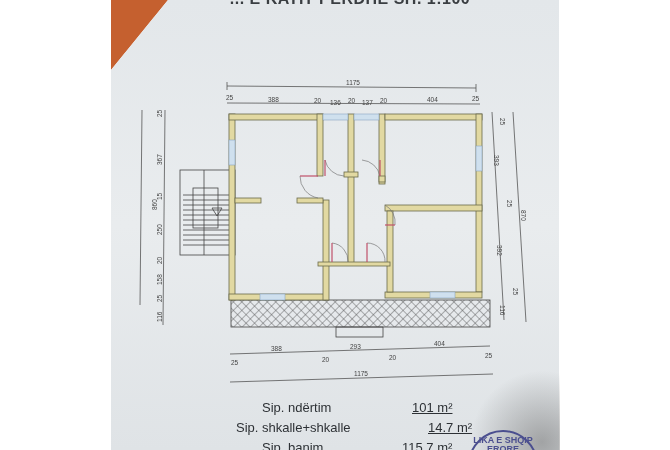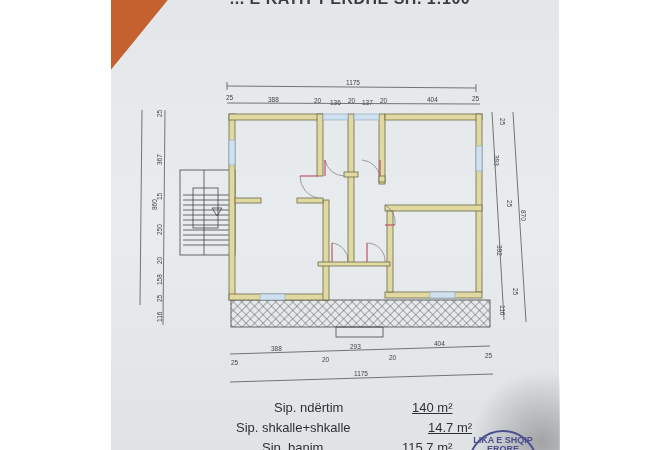--- a/index.html
+++ b/index.html
@@ -165,22 +165,22 @@
   <text class="dim" x="350" y="349">293</text>
   <text class="dim" x="434" y="346">404</text>
   <text class="dim" x="231" y="365">25</text>
   <text class="dim" x="322" y="362">20</text>
   <text class="dim" x="389" y="360">20</text>
   <text class="dim" x="485" y="358">25</text>
   <text class="dim" x="354" y="376">1175</text>
 </svg>
 
 <div class="areas">
-  <div class="arow" style="left:24px;top:0;">Sip. ndërtim</div>
-  <div class="aval" style="left:162px;top:0;">140 m²</div>
+  <div class="arow" style="left:12px;top:0;">Sip. ndërtim</div>
+  <div class="aval" style="left:162px;top:0;">101 m²</div>
   <div class="arow" style="left:-14px;top:20px;">Sip. shkalle+shkalle</div>
   <div class="aval" style="left:178px;top:20px;">14.7 m²</div>
   <div class="arow" style="left:12px;top:40px;">Sip. banim</div>
   <div class="aval" style="left:152px;top:40px;">115.7 m²</div>
 </div>
 
 <div class="stamp">
   <span>LIKA E SHQIP</span>
   <span>ERORE</span>
 </div>

